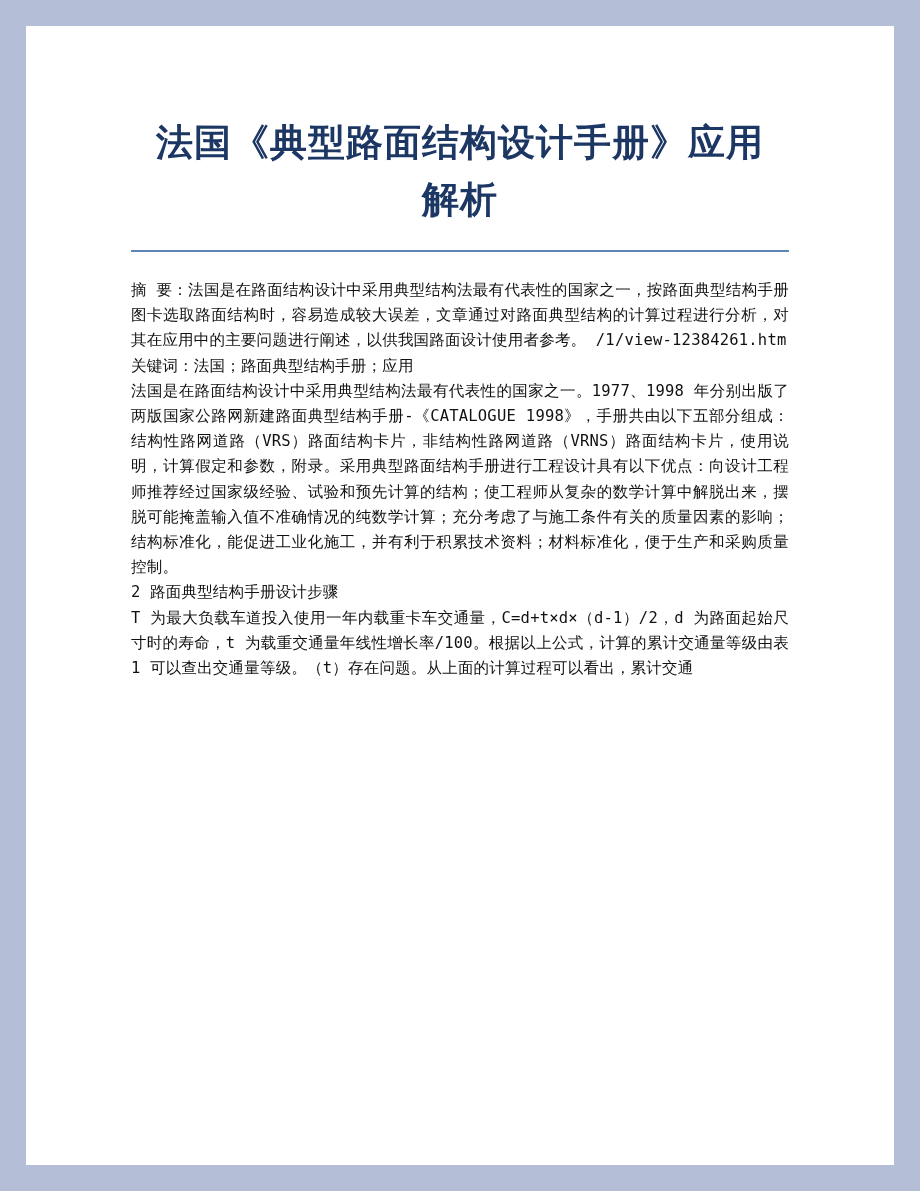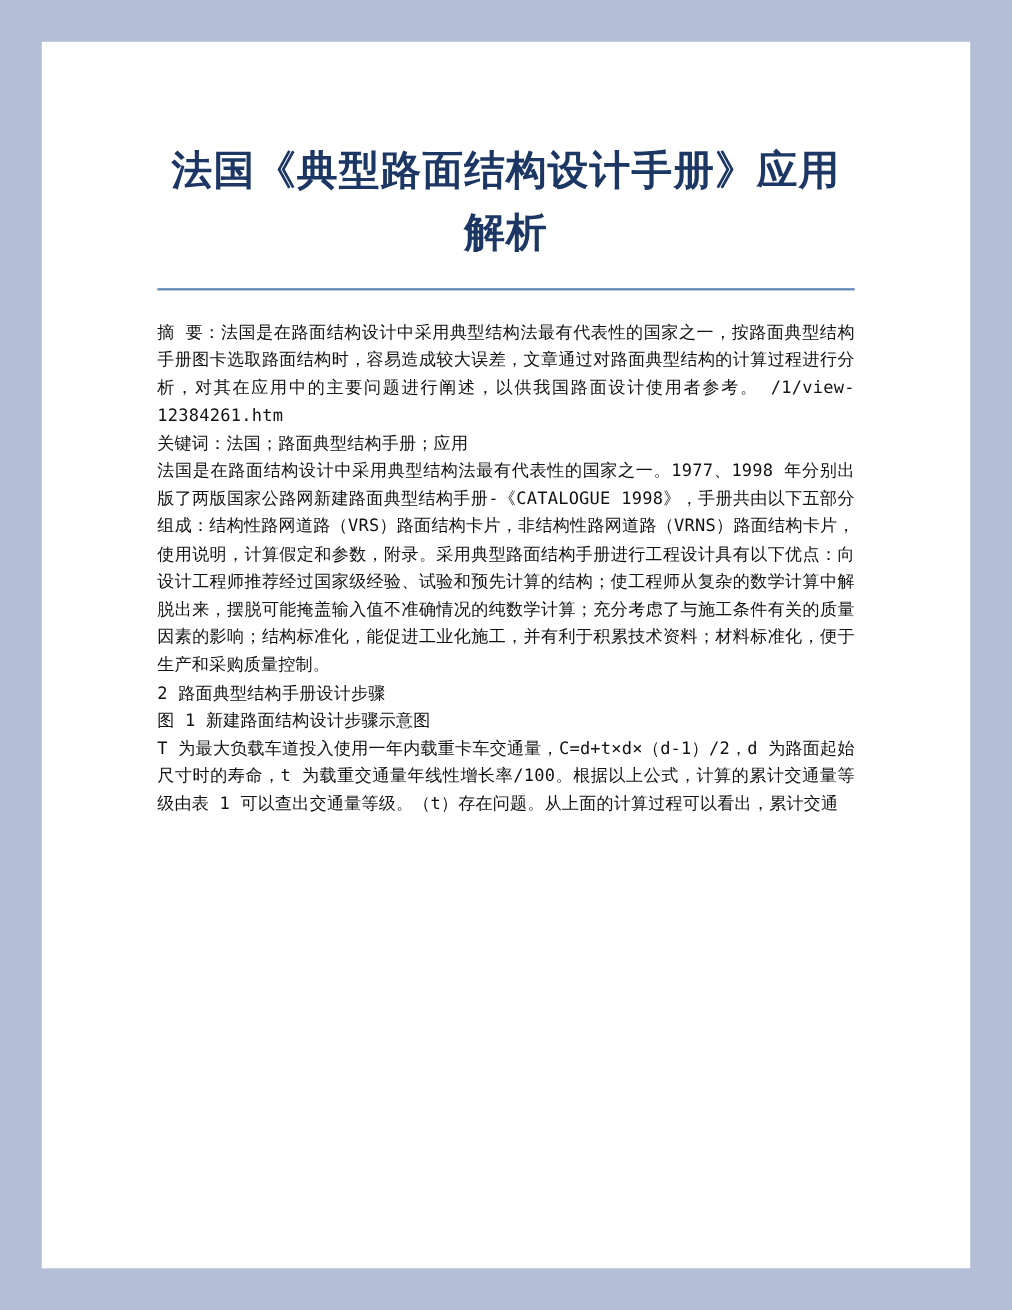--- a/index.html
+++ b/index.html
@@ -11,21 +11,21 @@
   }
   * { margin: 0; padding: 0; box-sizing: border-box; }
   html, body {
     width: 920px;
     font-family: "DejaVu Sans Mono", "DejaVu Sans", monospace;
   }
   .frame {
     width: 920px;
     height: 1191px;
     background: var(--frame_bg);
-    padding: 38px;
+    padding: 26px;
   }
   .paper {
     width: 100%;
     height: 100%;
     background: var(--paper_bg);
     padding: 88px 105px 0 105px;
     overflow: hidden;
   }
   .title-wrap {
     text-align: center;
@@ -64,18 +64,17 @@
       <div>解析</div>
     </div>
 
     <div class="divider"></div>
 
     <div class="body-text">
       <p>摘 要：法国是在路面结构设计中采用典型结构法最有代表性的国家之一，按路面典型结构手册图卡选取路面结构时，容易造成较大误差，文章通过对路面典型结构的计算过程进行分析，对其在应用中的主要问题进行阐述，以供我国路面设计使用者参考。  /1/view-12384261.htm</p>
       <p>关键词：法国；路面典型结构手册；应用</p>
       <p>法国是在路面结构设计中采用典型结构法最有代表性的国家之一。1977、1998 年分别出版了两版国家公路网新建路面典型结构手册-《CATALOGUE 1998》，手册共由以下五部分组成：结构性路网道路（VRS）路面结构卡片，非结构性路网道路（VRNS）路面结构卡片，使用说明，计算假定和参数，附录。采用典型路面结构手册进行工程设计具有以下优点：向设计工程师推荐经过国家级经验、试验和预先计算的结构；使工程师从复杂的数学计算中解脱出来，摆脱可能掩盖输入值不准确情况的纯数学计算；充分考虑了与施工条件有关的质量因素的影响；结构标准化，能促进工业化施工，并有利于积累技术资料；材料标准化，便于生产和采购质量控制。</p>
       <p>2 路面典型结构手册设计步骤</p>
-      <p>图 1 新建路面结构设计步骤示意图</p>
       <p>T 为最大负载车道投入使用一年内载重卡车交通量，C=d+t×d×（d-1）/2，d 为路面起始尺寸时的寿命，t 为载重交通量年线性增长率/100。根据以上公式，计算的累计交通量等级由表 1 可以查出交通量等级。（t）存在问题。从上面的计算过程可以看出，累计交通</p>
     </div>
 
   </div>
 </div>
 
 </body></html>

